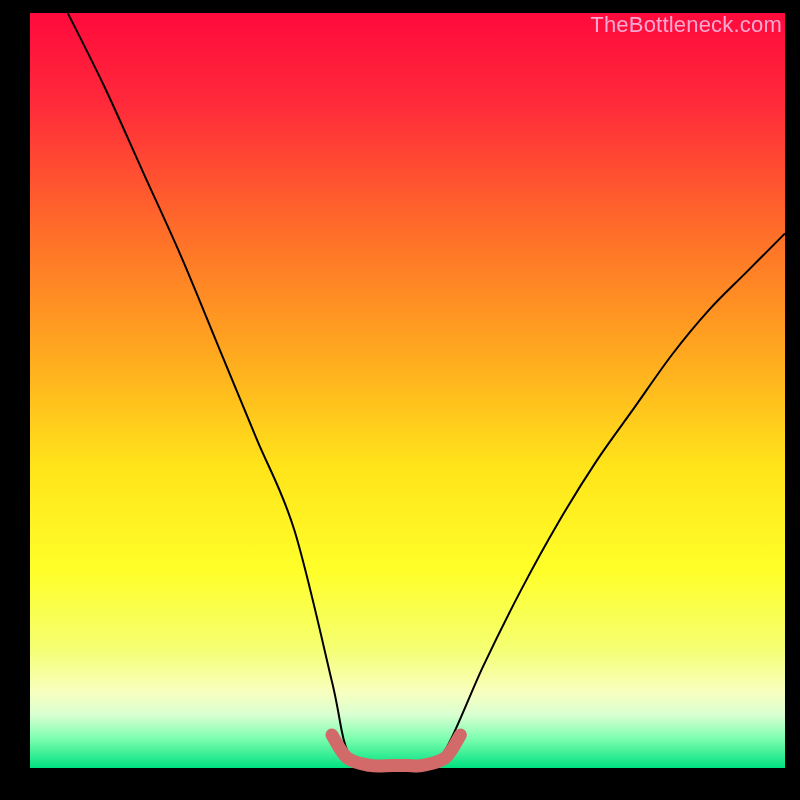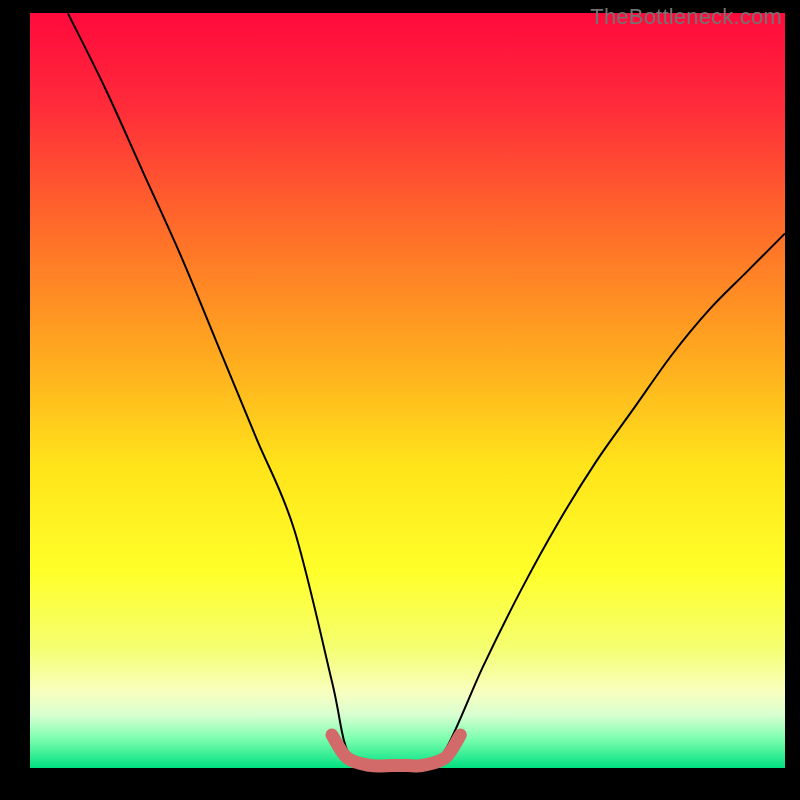--- a/index.html
+++ b/index.html
@@ -24,23 +24,23 @@
     width: 755px;
     height: 760px;
     overflow: hidden;
   }
   .gradient-bg {
     position: absolute;
     inset: 0;
   }
   .watermark {
     position: absolute;
-    top: 4px;
+    top: 12px;
     right: 18px;
-    color: #737373;
+    color: #f9a8d4;
     font-size: 22px;
     font-weight: 500;
     letter-spacing: 0.2px;
   }
   svg.curve-layer {
     position: absolute;
     inset: 0;
     width: 100%;
     height: 100%;
   }

